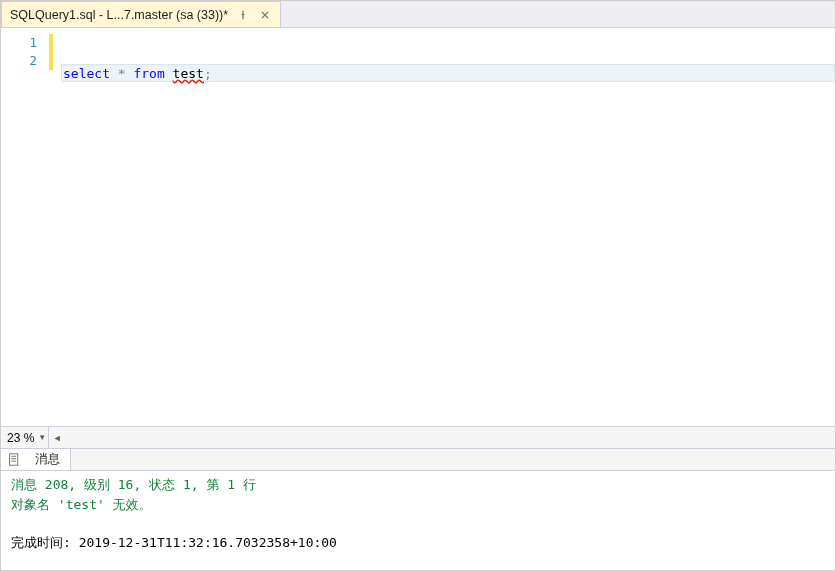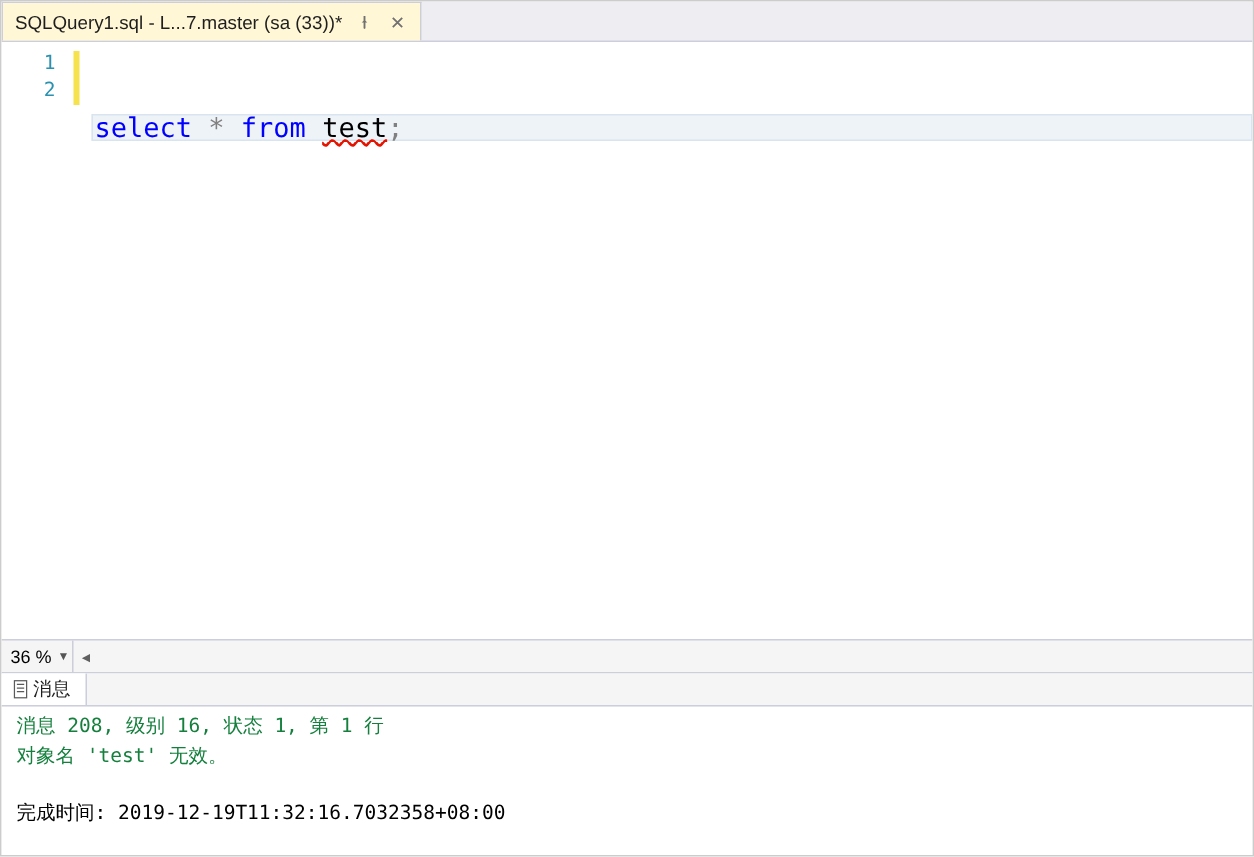--- a/index.html
+++ b/index.html
@@ -69,21 +69,21 @@
     .change {
       height: 18px;
       width: 4px;
       background: #f5e24c;
     }
     .code {
       flex: 1;
       padding-top: 6px;
       padding-left: 10px;
       font-family: Consolas, monospace;
-      font-size: 18px;
+      font-size: 13px;
       white-space: pre;
     }
     .code-line {
       height: 18px;
       line-height: 18px;
     }
     .current-line {
       background: #eef3f8;
       border: 1px solid #d9e4f1;
       margin-left:-2px;
@@ -140,21 +140,21 @@
       display: flex;
       align-items: stretch;
       background: #f5f5f5;
     }
     .msg-tab {
       background: #fff;
       border-right: 1px solid #cccedb;
       display: flex;
       align-items: center;
       padding: 0 10px 0 6px;
-      gap: 1px;
+      gap: 14px;
       font-size: 12.5px;
       color: #1e1e1e;
       cursor: pointer;
     }
     .doc-icon {
       width: 14px; height: 14px; display:flex; align-items:center; justify-content:center;
     }
     .msg-body {
       flex: 1;
       padding: 4px 10px;
@@ -195,21 +195,21 @@
     <div class="change"></div>
   </div>
   <div class="code">
     <div class="code-line current-line"><span class="kw">select</span><span class="op"> * </span><span class="kw">from</span><span> </span><span class="ident squiggle">test</span><span class="term">;</span></div>
     <div class="code-line"></div>
   </div>
 </div>
 
 <div class="zoom-bar">
   <div class="zoom-select">
-    <span>36 %</span>
+    <span>23 %</span>
     <span class="chev">▼</span>
   </div>
   <div class="h-scroll-track">
     <div class="h-scroll-left">◄</div>
   </div>
 </div>
 
 <div class="messages-panel">
   <div class="msg-tab-strip">
     <div class="msg-tab">
@@ -221,15 +221,15 @@
             <line x1="4" y1="10" x2="10" y2="10" stroke="#5a5a5a"></line>
           </svg>
       </span>
       <span>消息</span>
     </div>
   </div>
   <div class="msg-body">
     <div class="err">消息 208, 级别 16, 状态 1, 第 1 行</div>
     <div class="err">对象名 'test' 无效。</div>
     <div style="height:18px"></div>
-    <div class="normal">完成时间: 2019-12-19T11:32:16.7032358+08:00</div>
+    <div class="normal">完成时间: 2019-12-31T11:32:16.7032358+10:00</div>
   </div>
 </div>
 
 </body></html>

